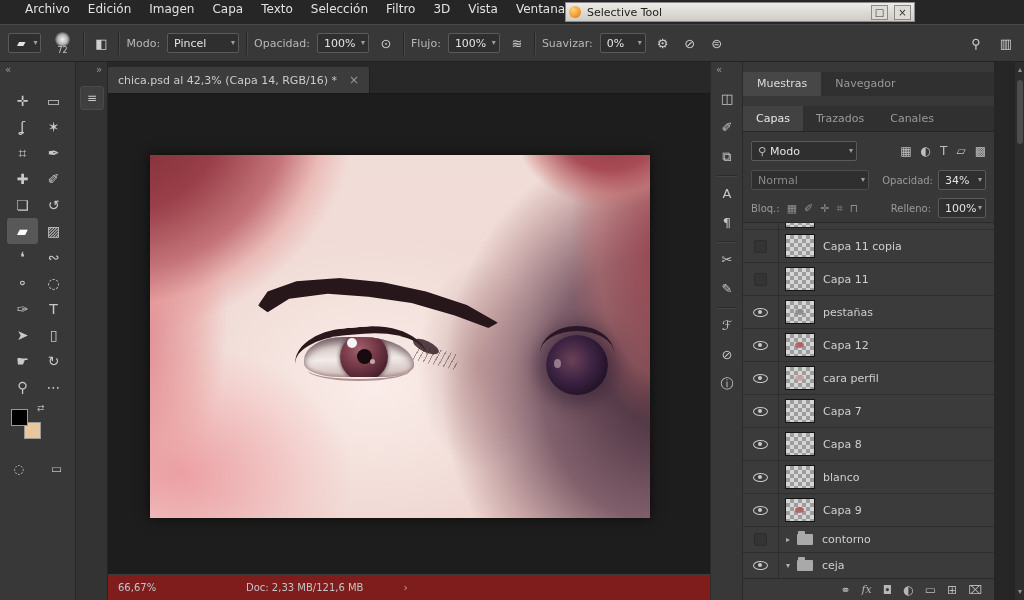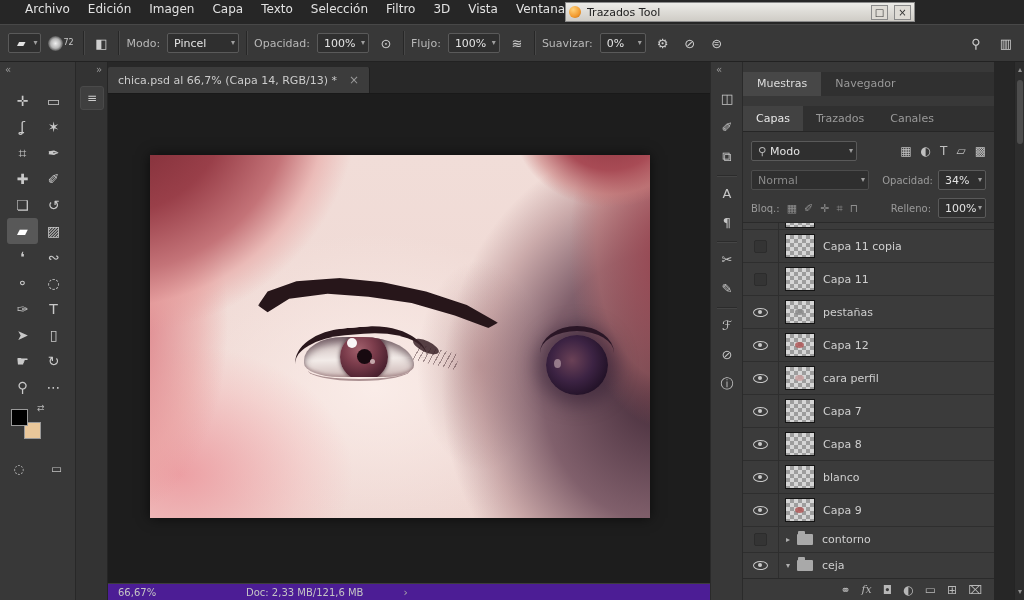--- a/index.html
+++ b/index.html
@@ -16,21 +16,21 @@
   #app-close{position:absolute;right:6px;top:0;width:26px;height:24px;color:#f0f0f0;font-size:14px;text-align:center;line-height:24px}
 
   
   #optionsbar{position:absolute;top:24px;left:0;right:0;height:38px;background:#383838;border-top:1px solid #484848;border-bottom:1px solid #222;display:flex;align-items:center;gap:7px;padding:0 8px;font-size:11px;color:#c9c9c9}
   .ob-label{color:#b8b8b8;white-space:nowrap}
   .select{height:20px;background:#2f2f2f;border:1px solid #5a5a5a;border-radius:2px;display:inline-flex;align-items:center;padding:0 15px 0 6px;position:relative;color:#e3e3e3;font-size:11px;white-space:nowrap}
   .select::after{content:"▾";position:absolute;right:3px;top:4px;font-size:8px;color:#9f9f9f}
   .select.dim{color:#8a8a8a;border-color:#4c4c4c}
   .ob-icon{min-width:20px;text-align:center;font-size:13px;color:#cfcfcf}
   .vdiv{width:1px;height:24px;background:#272727;box-shadow:1px 0 0 #474747;flex:none}
-  .brush-preview{display:flex;flex-direction:row;align-items:center;width:28px}
+  .brush-preview{display:flex;flex-direction:column;align-items:center;width:28px}
   .brush-preview .dot{width:15px;height:15px;border-radius:50%;background:radial-gradient(circle,#efefef 0%,#b5b5b5 45%,rgba(180,180,180,0) 78%)}
   .brush-preview .num{font-size:8px;color:#c9c9c9;margin-top:-1px}
   .ob-right{margin-left:auto;display:flex;align-items:center;gap:10px}
 
   
   #toolbox{position:absolute;top:62px;left:0;width:76px;bottom:0;background:#383838;border-right:1px solid #282828}
   #toolbox .collapse{position:absolute;top:2px;left:5px;color:#9a9a9a;font-size:10px}
   #tools{position:absolute;top:26px;left:7px;width:62px;display:grid;grid-template-columns:31px 31px;grid-auto-rows:26px}
   .tool{display:flex;align-items:center;justify-content:center;color:#c9c9c9;font-size:14px;border-radius:3px}
   .tool.selected{background:#585858;color:#fff}
@@ -45,21 +45,21 @@
   #left-dock{position:absolute;top:62px;left:76px;width:32px;bottom:0;background:#333;border-right:1px solid #252525}
   #left-dock .expand{position:absolute;top:2px;right:5px;color:#9a9a9a;font-size:10px}
   #left-dock .panel-ico{position:absolute;top:24px;left:4px;width:24px;height:24px;border-radius:3px;background:#3f3f3f;border:1px solid #4a4a4a;color:#cccccc;text-align:center;line-height:22px;font-size:12px}
 
   
   #doc-area{position:absolute;top:62px;left:108px;width:602px;bottom:0;background:#1d1d1d}
   #tabbar{position:absolute;top:0;left:0;right:0;height:32px;background:#282828;border-bottom:1px solid #191919}
   .doc-tab{position:absolute;left:0;bottom:0;height:26px;background:#3c3c3c;display:flex;align-items:center;padding:0 10px;gap:12px;font-size:11px;color:#cccccc;border-right:1px solid #1f1f1f;border-radius:2px 2px 0 0}
   .doc-tab .close{color:#9a9a9a;font-size:12px}
   #canvas-area{position:absolute;top:32px;left:0;right:0;bottom:22px;background:#1d1d1d;overflow:hidden}
-  #statusbar{position:absolute;left:0;right:0;bottom:0;height:17px;background:#4c1d95;border-top:1px solid #3d3d3d;display:flex;align-items:center;font-size:10px;color:#c5c5c5;padding-left:10px}
+  #statusbar{position:absolute;left:0;right:0;bottom:0;height:26px;background:#7f1d1d;border-top:1px solid #3d3d3d;display:flex;align-items:center;font-size:10px;color:#c5c5c5;padding-left:10px}
   #statusbar .zoom{min-width:46px}
   #statusbar .docinfo{margin-left:82px}
   #statusbar .chev{margin-left:40px;color:#a9a9a9;font-size:11px}
 
   
   #artwork{position:absolute;left:42px;top:61px;width:500px;height:363px;background:#f0dbd5;box-shadow:0 0 12px rgba(0,0,0,.65);overflow:hidden}
   #artwork *{position:absolute;pointer-events:none}
   .art-shading{inset:0;background-image:
     radial-gradient(130px 110px at 92% -8%, #8c3540 0%, #a84b55 40%, rgba(198,118,118,.55) 62%, rgba(198,118,118,0) 74%),
     radial-gradient(140px 250px at 104% 26%, rgba(150,64,76,.95) 0%, rgba(186,108,110,.5) 52%, rgba(186,108,110,0) 72%),
@@ -158,21 +158,21 @@
     <div class="menu-item">Texto</div>
     <div class="menu-item">Selección</div>
     <div class="menu-item">Filtro</div>
     <div class="menu-item">3D</div>
     <div class="menu-item">Vista</div>
     <div class="menu-item">Ventana</div>
     <div class="menu-item">Ayuda</div>
   </header>
 <div id="float-win">
   <span class="app-ico"></span>
-  <span class="t">Trazados Tool</span>
+  <span class="t">Selective Tool</span>
   <span class="win-btn">□</span>
   <span class="win-btn">×</span>
 </div>
 <div id="app-close">×</div>
 
 <div id="optionsbar">
   <div class="select" style="padding-left:8px">
     <span>▰</span>
   </div>
   <div class="brush-preview">
@@ -252,21 +252,21 @@
 </div>
 
 <div id="left-dock">
   <span class="expand">»</span>
   <div class="panel-ico">≡</div>
 </div>
 
 <div id="doc-area">
   <div id="tabbar">
     <div class="doc-tab">
-      <span>chica.psd al 66,7% (Capa 14, RGB/13) *</span>
+      <span>chica.psd al 42,3% (Capa 14, RGB/16) *</span>
       <span class="close">×</span>
     </div>
   </div>
   <div id="canvas-area">
     <div id="artwork">
       <div class="art-shading"></div>
       <div id="brow"></div>
       <div id="eye-l">
         <div class="sclera">
           <div class="iris">

